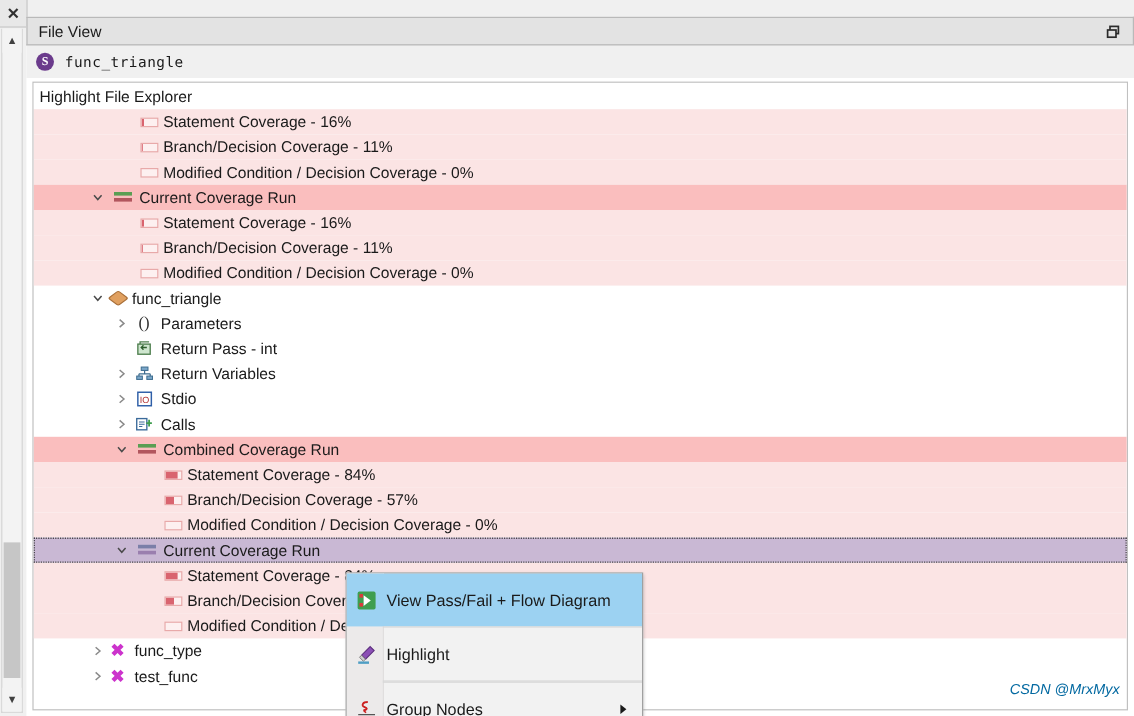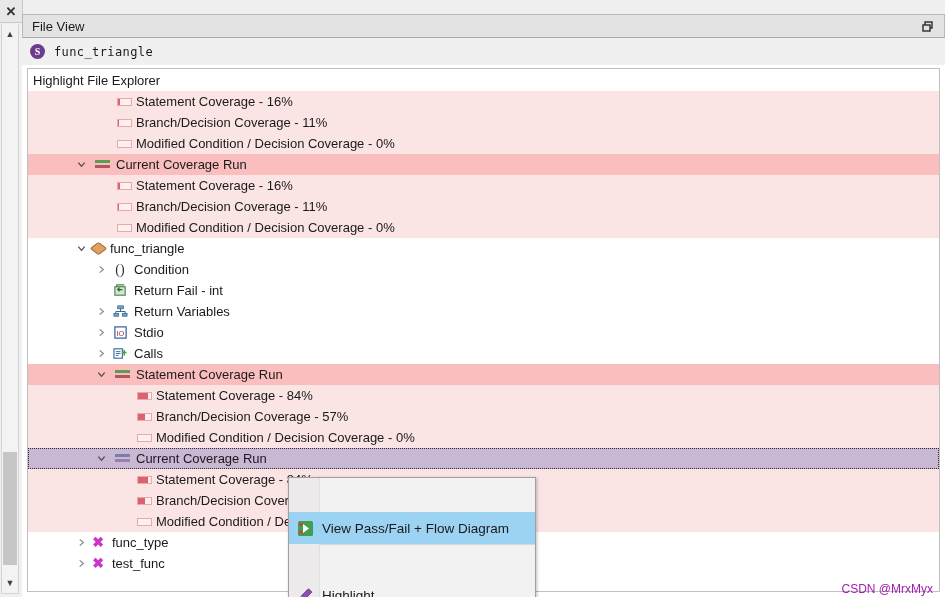--- a/index.html
+++ b/index.html
@@ -260,25 +260,24 @@
   }
   #ctx-gutter {
     position: absolute;
     left: 0; top: 0; bottom: 0;
     width: 30px;
     background: #eceaea;
     border-right: 1px solid #e0dede;
   }
   .mi {
     position: relative;
-    height: 32px;
+    height: 44px;
     display: flex; align-items: center;
     box-sizing: border-box;
     cursor: pointer;
-    margin-top: 34px;
   }
   .mi.hl {
     background: #9cd2f2;
   }
   .mi .mi-ico {
     position: absolute;
     left: 7px;
     width: 18px; height: 18px;
     display: flex; align-items: center; justify-content: center;
     z-index: 2;
@@ -300,24 +299,25 @@
   .mi-sep {
     position: relative;
     height: 1px;
     margin-left: 30px;
     background: #d8d8d8;
   }
 
   
   #watermark {
     position: absolute;
-    right: 12px; bottom: 1px;
+    right: 12px; bottom: 16px;
     font-size: 12px;
-    color: #a21caf;
+    color: #0369a1;
     z-index: 5;
+    font-style: italic;
   }
 </style>
 </head>
 <body>
 
 <div id="app">
 
   <div id="left-rail">
     <div id="close-btn">✕</div>
     <div id="v-scroll">
@@ -422,31 +422,31 @@
           </div>
           <div class="row full bg-none">
             <span class="twisty" style="left:66px">
               <svg width="9" height="9" viewBox="0 0 10 10">
                 <path d="M3 1.5 L7 5 L3 8.5" fill="none" stroke="#8a8a8a" stroke-width="1.4"></path>
               </svg>
             </span>
             <span class="ico" style="left:84px">
               <span class="parens">()</span>
             </span>
-            <span class="lbl" style="left:106px">Condition</span>
+            <span class="lbl" style="left:106px">Parameters</span>
           </div>
           <div class="row full bg-none">
             <span class="ico" style="left:84px">
               <svg width="15" height="15" viewBox="0 0 16 16">
                 <rect x="2" y="4" width="11" height="9" fill="#cfe6cf" stroke="#4f7f4f" stroke-width="1.2"></rect>
                 <path d="M4 4 L4 2 L12 2" fill="none" stroke="#4f7f4f" stroke-width="1.2"></path>
                 <path d="M10 7 L5 7 M7 5 L5 7 L7 9" fill="none" stroke="#2f5f2f" stroke-width="1.2"></path>
               </svg>
             </span>
-            <span class="lbl" style="left:106px">Return Fail - int</span>
+            <span class="lbl" style="left:106px">Return Pass - int</span>
           </div>
           <div class="row full bg-none">
             <span class="twisty" style="left:66px">
               <svg width="9" height="9" viewBox="0 0 10 10">
                 <path d="M3 1.5 L7 5 L3 8.5" fill="none" stroke="#8a8a8a" stroke-width="1.4"></path>
               </svg>
             </span>
             <span class="ico" style="left:84px">
               <svg width="15" height="15" viewBox="0 0 16 16">
                 <rect x="5" y="2" width="6" height="3" fill="#7ba7c9" stroke="#3d6c8f" stroke-width="0.9"></rect>
@@ -491,21 +491,21 @@
               <svg width="9" height="9" viewBox="0 0 10 10">
                 <path d="M1.5 3 L5 7 L8.5 3" fill="none" stroke="#4a4a4a" stroke-width="1.4"></path>
               </svg>
             </span>
             <span class="ico" style="left:86px">
               <span class="runmark">
                 <span class="a"></span>
                 <span class="b"></span>
               </span>
             </span>
-            <span class="lbl" style="left:108px">Statement Coverage Run</span>
+            <span class="lbl" style="left:108px">Combined Coverage Run</span>
           </div>
           <div class="row full bg-light">
             <span class="ico" style="left:108px">
               <span class="covbar">
                 <i style="width:10.92px"></i>
               </span>
             </span>
             <span class="lbl" style="left:128px">Statement Coverage - 84%</span>
           </div>
           <div class="row full bg-light">

